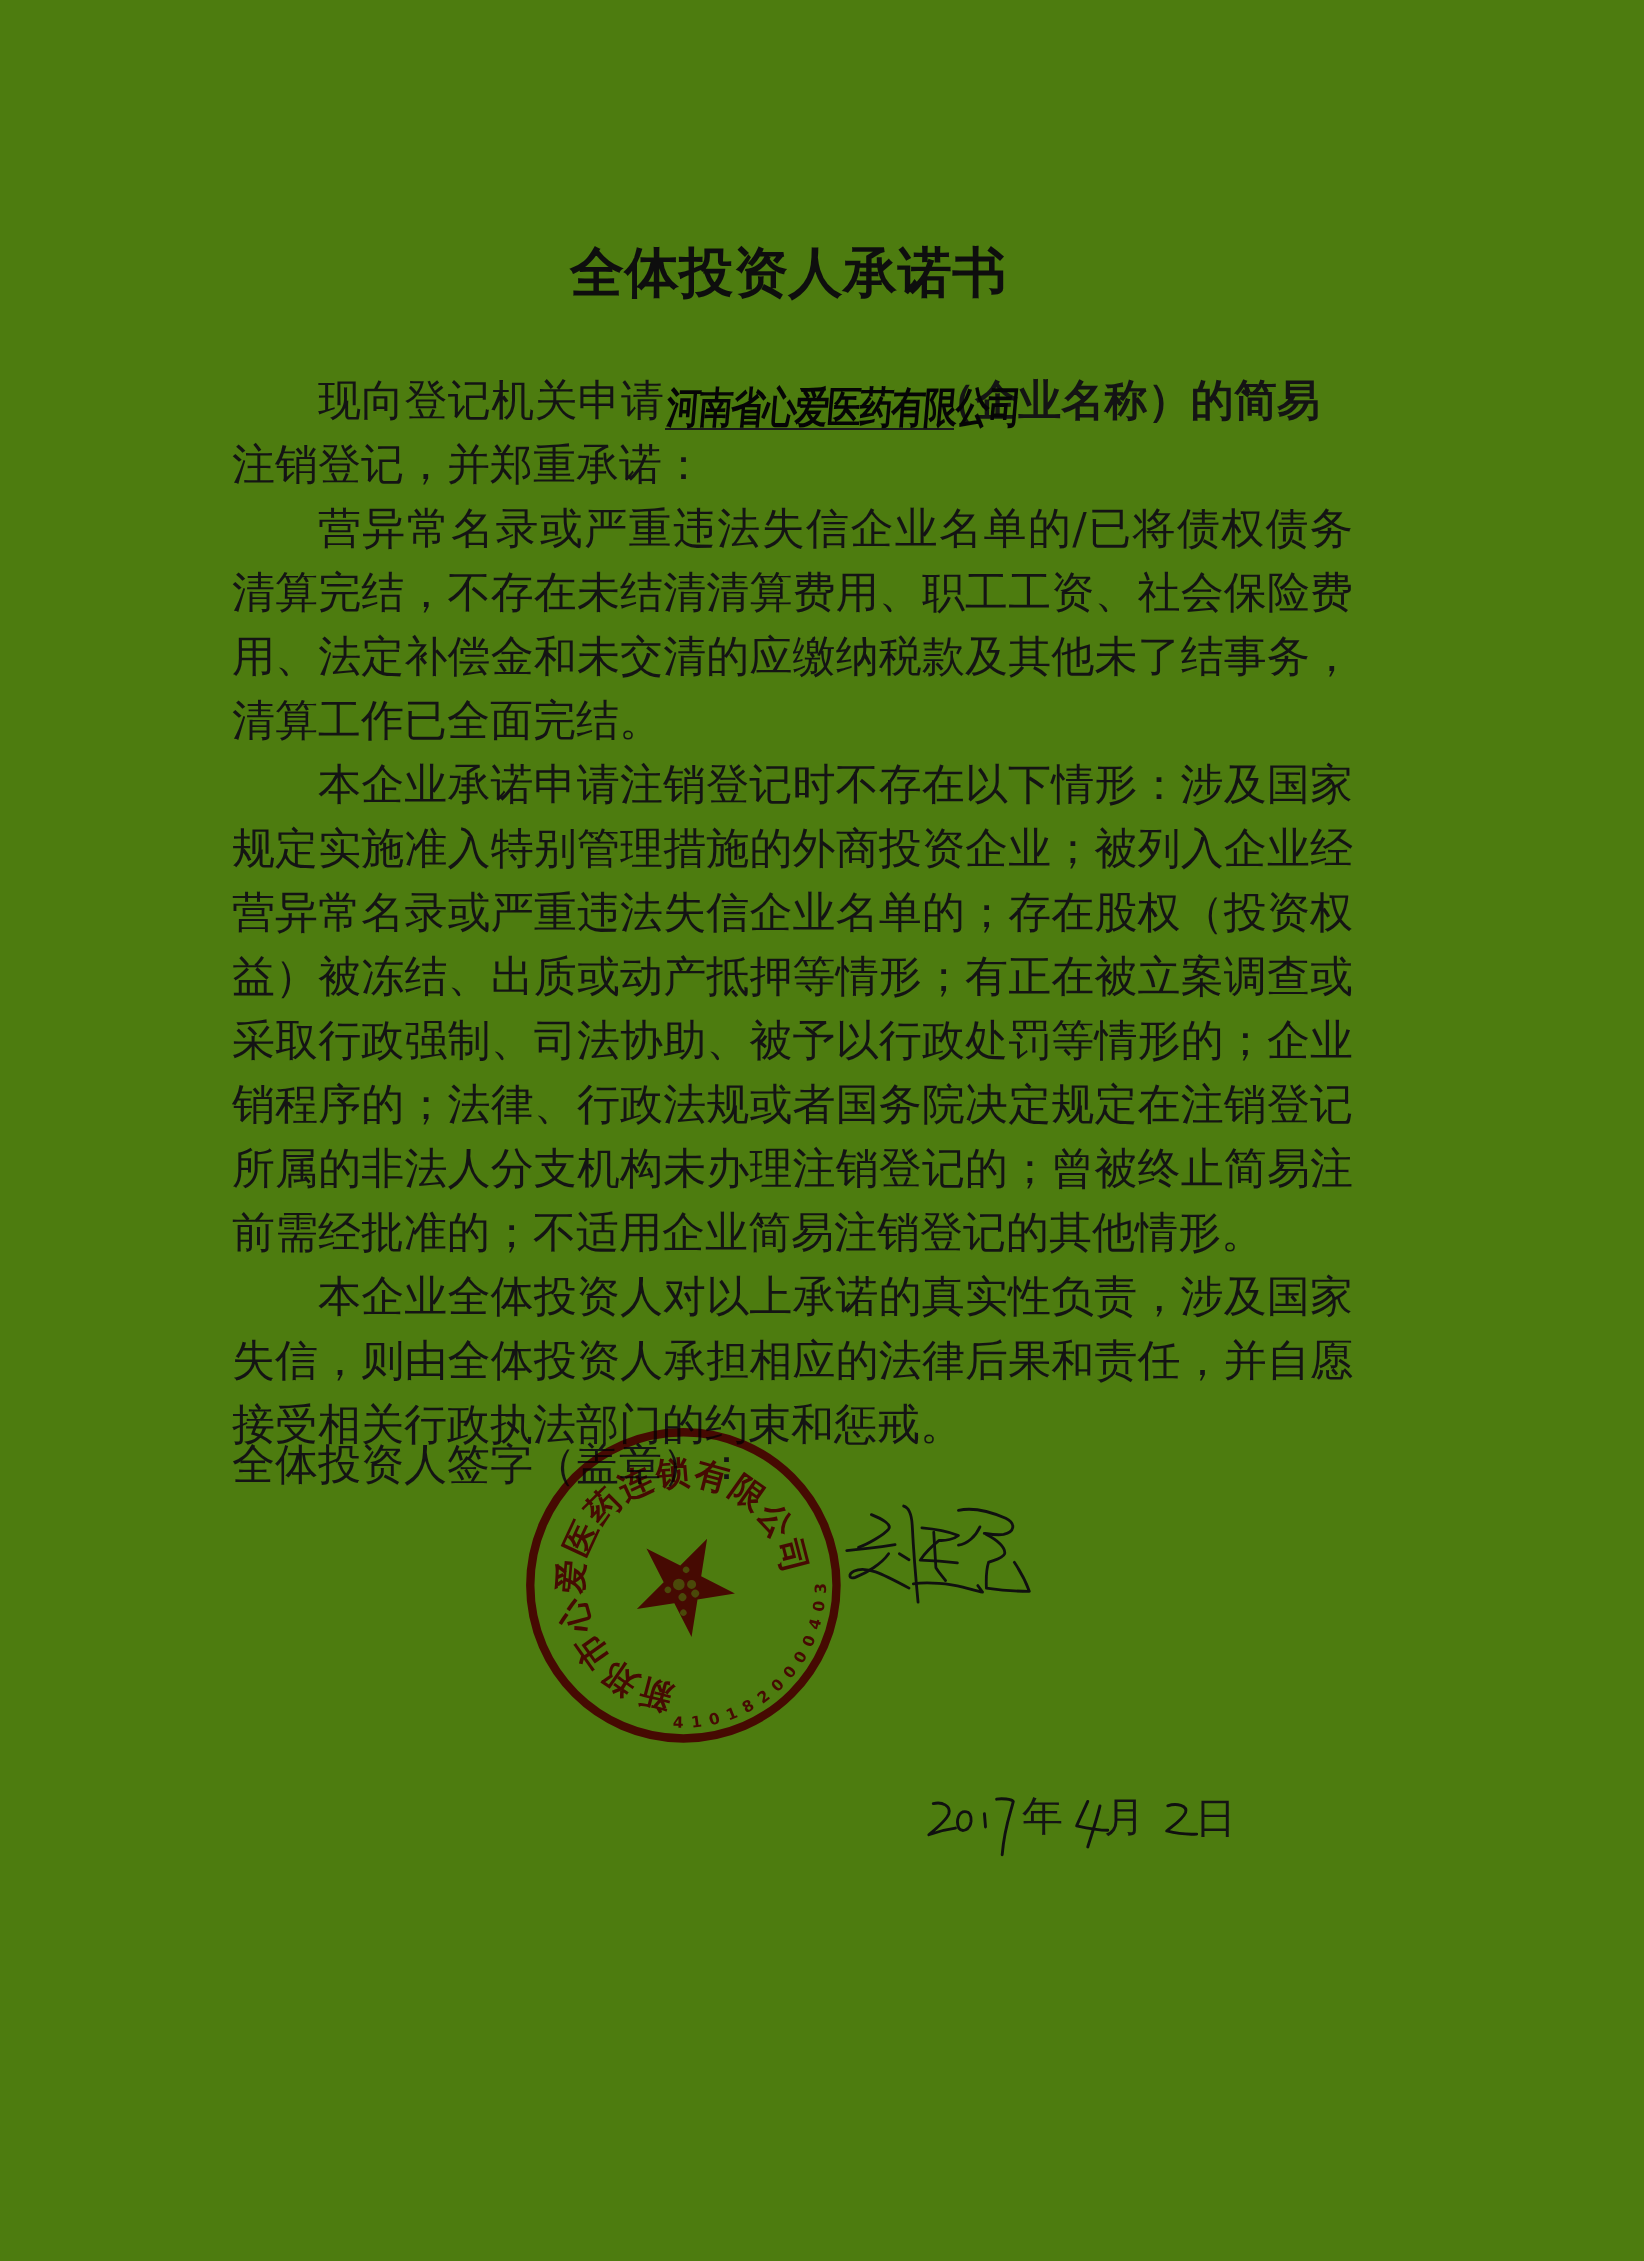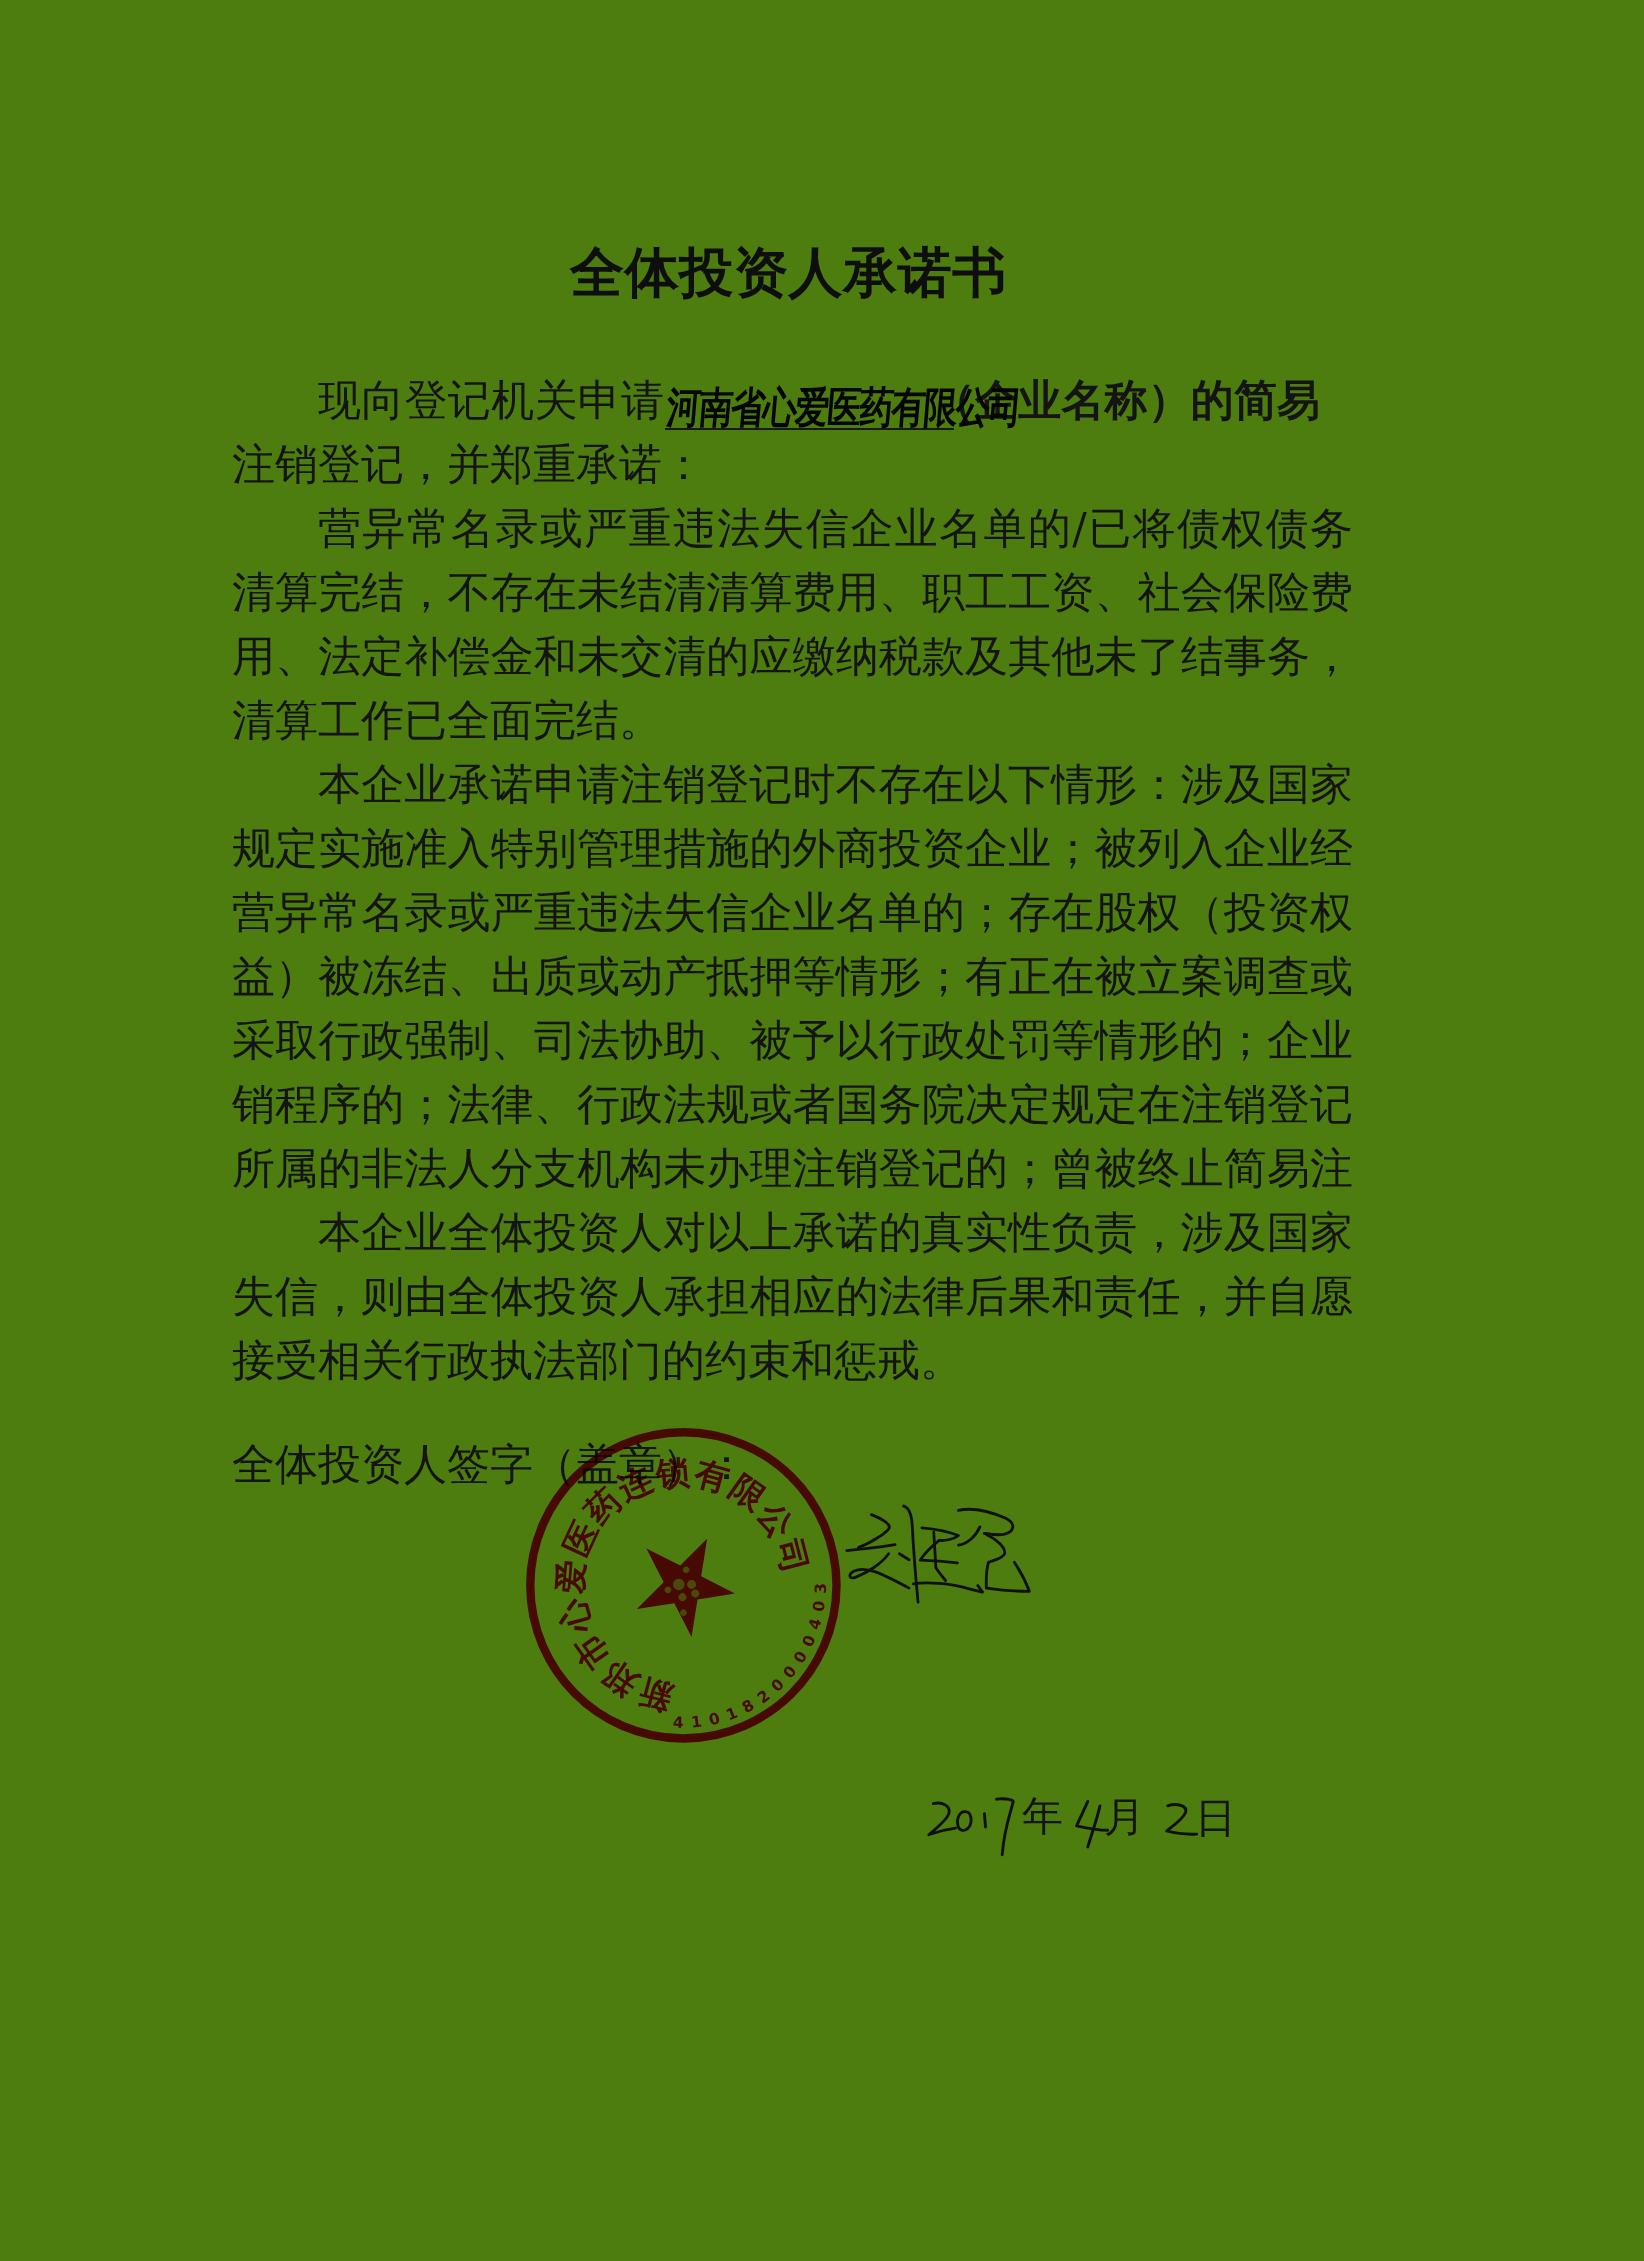--- a/index.html
+++ b/index.html
@@ -146,20 +146,21 @@
     <div class="line just">用、法定补偿金和未交清的应缴纳税款及其他未了结事务，</div>
     <div class="line last">清算工作已全面完结。</div>
 
     <div class="line just indent">本企业承诺申请注销登记时不存在以下情形：涉及国家</div>
     <div class="line just">规定实施准入特别管理措施的外商投资企业；被列入企业经</div>
     <div class="line just">营异常名录或严重违法失信企业名单的；存在股权（投资权</div>
     <div class="line just">益）被冻结、出质或动产抵押等情形；有正在被立案调查或</div>
     <div class="line just">采取行政强制、司法协助、被予以行政处罚等情形的；企业</div>
     <div class="line just">销程序的；法律、行政法规或者国务院决定规定在注销登记</div>
     <div class="line just">所属的非法人分支机构未办理注销登记的；曾被终止简易注</div>
+    <div class="line last">前需经批准的；不适用企业简易注销登记的其他情形。</div>
 
     <div class="line just indent">本企业全体投资人对以上承诺的真实性负责，涉及国家</div>
     <div class="line just">失信，则由全体投资人承担相应的法律后果和责任，并自愿</div>
     <div class="line last">接受相关行政执法部门的约束和惩戒。</div>
   </div>
 
   <div class="sign-label">全体投资人签字（盖章）：</div>
 
   <span class="date-unit" style="left:1022px; top:1796px;">年</span>
   <span class="date-unit" style="left:1104px; top:1797px;">月</span>

